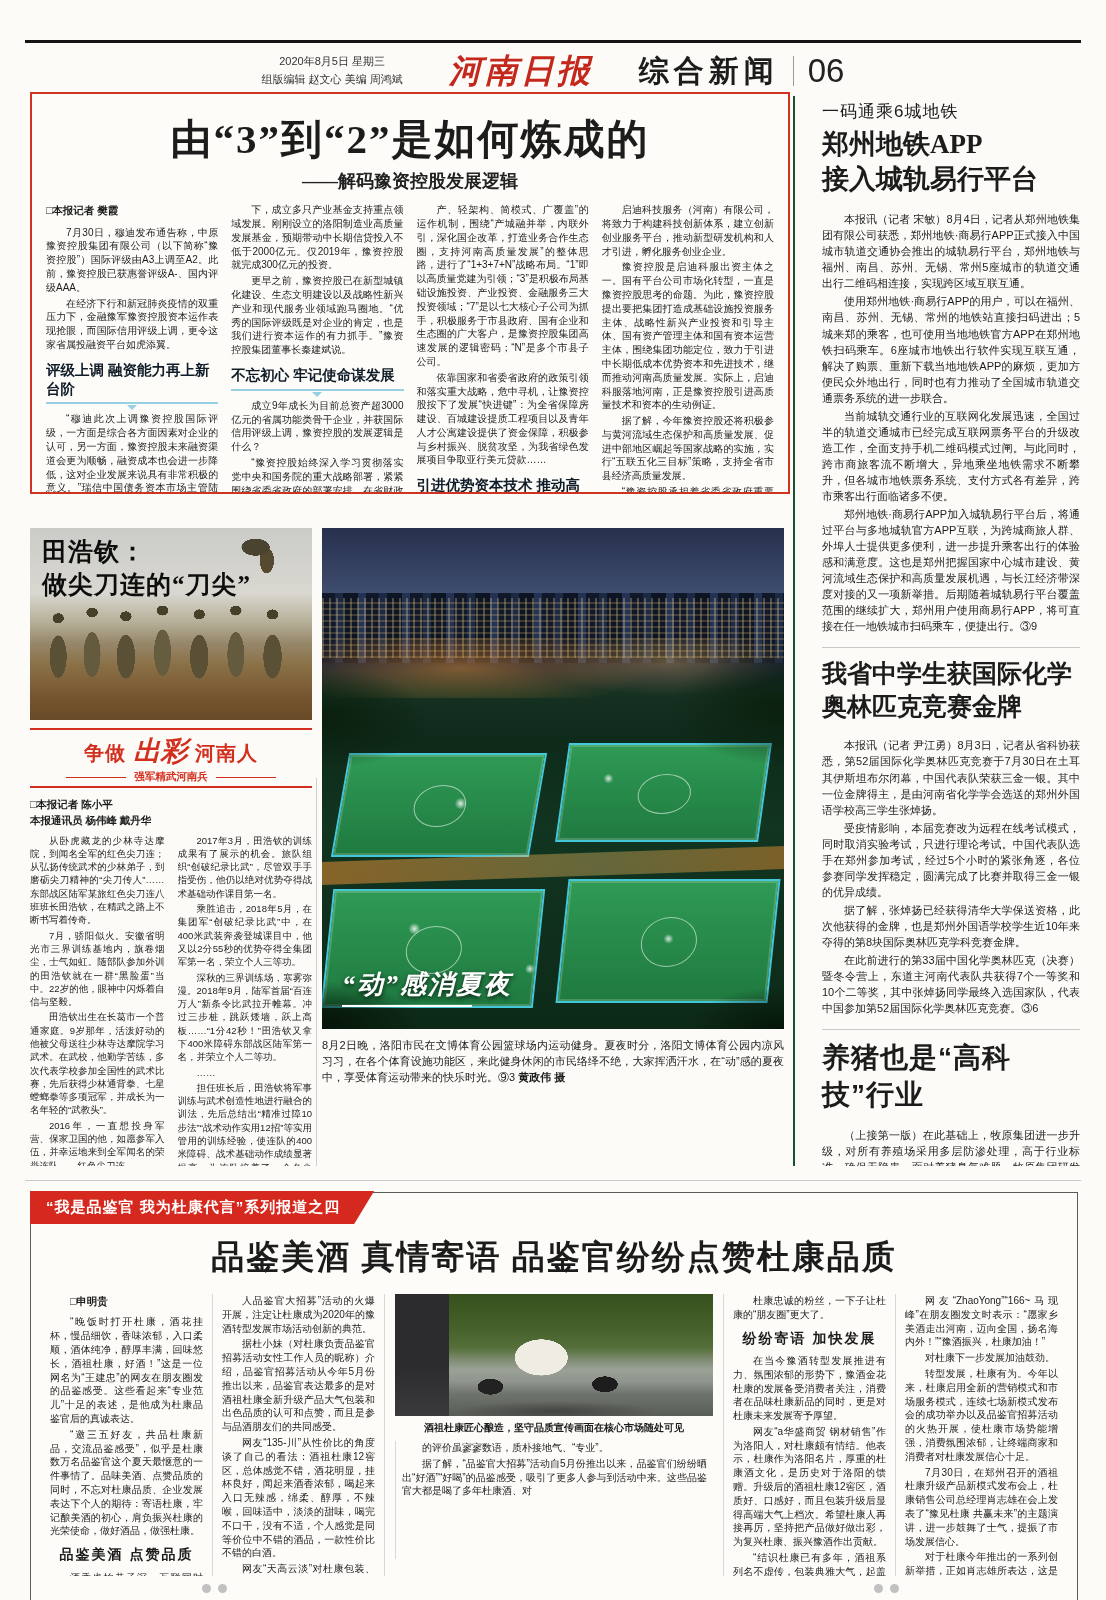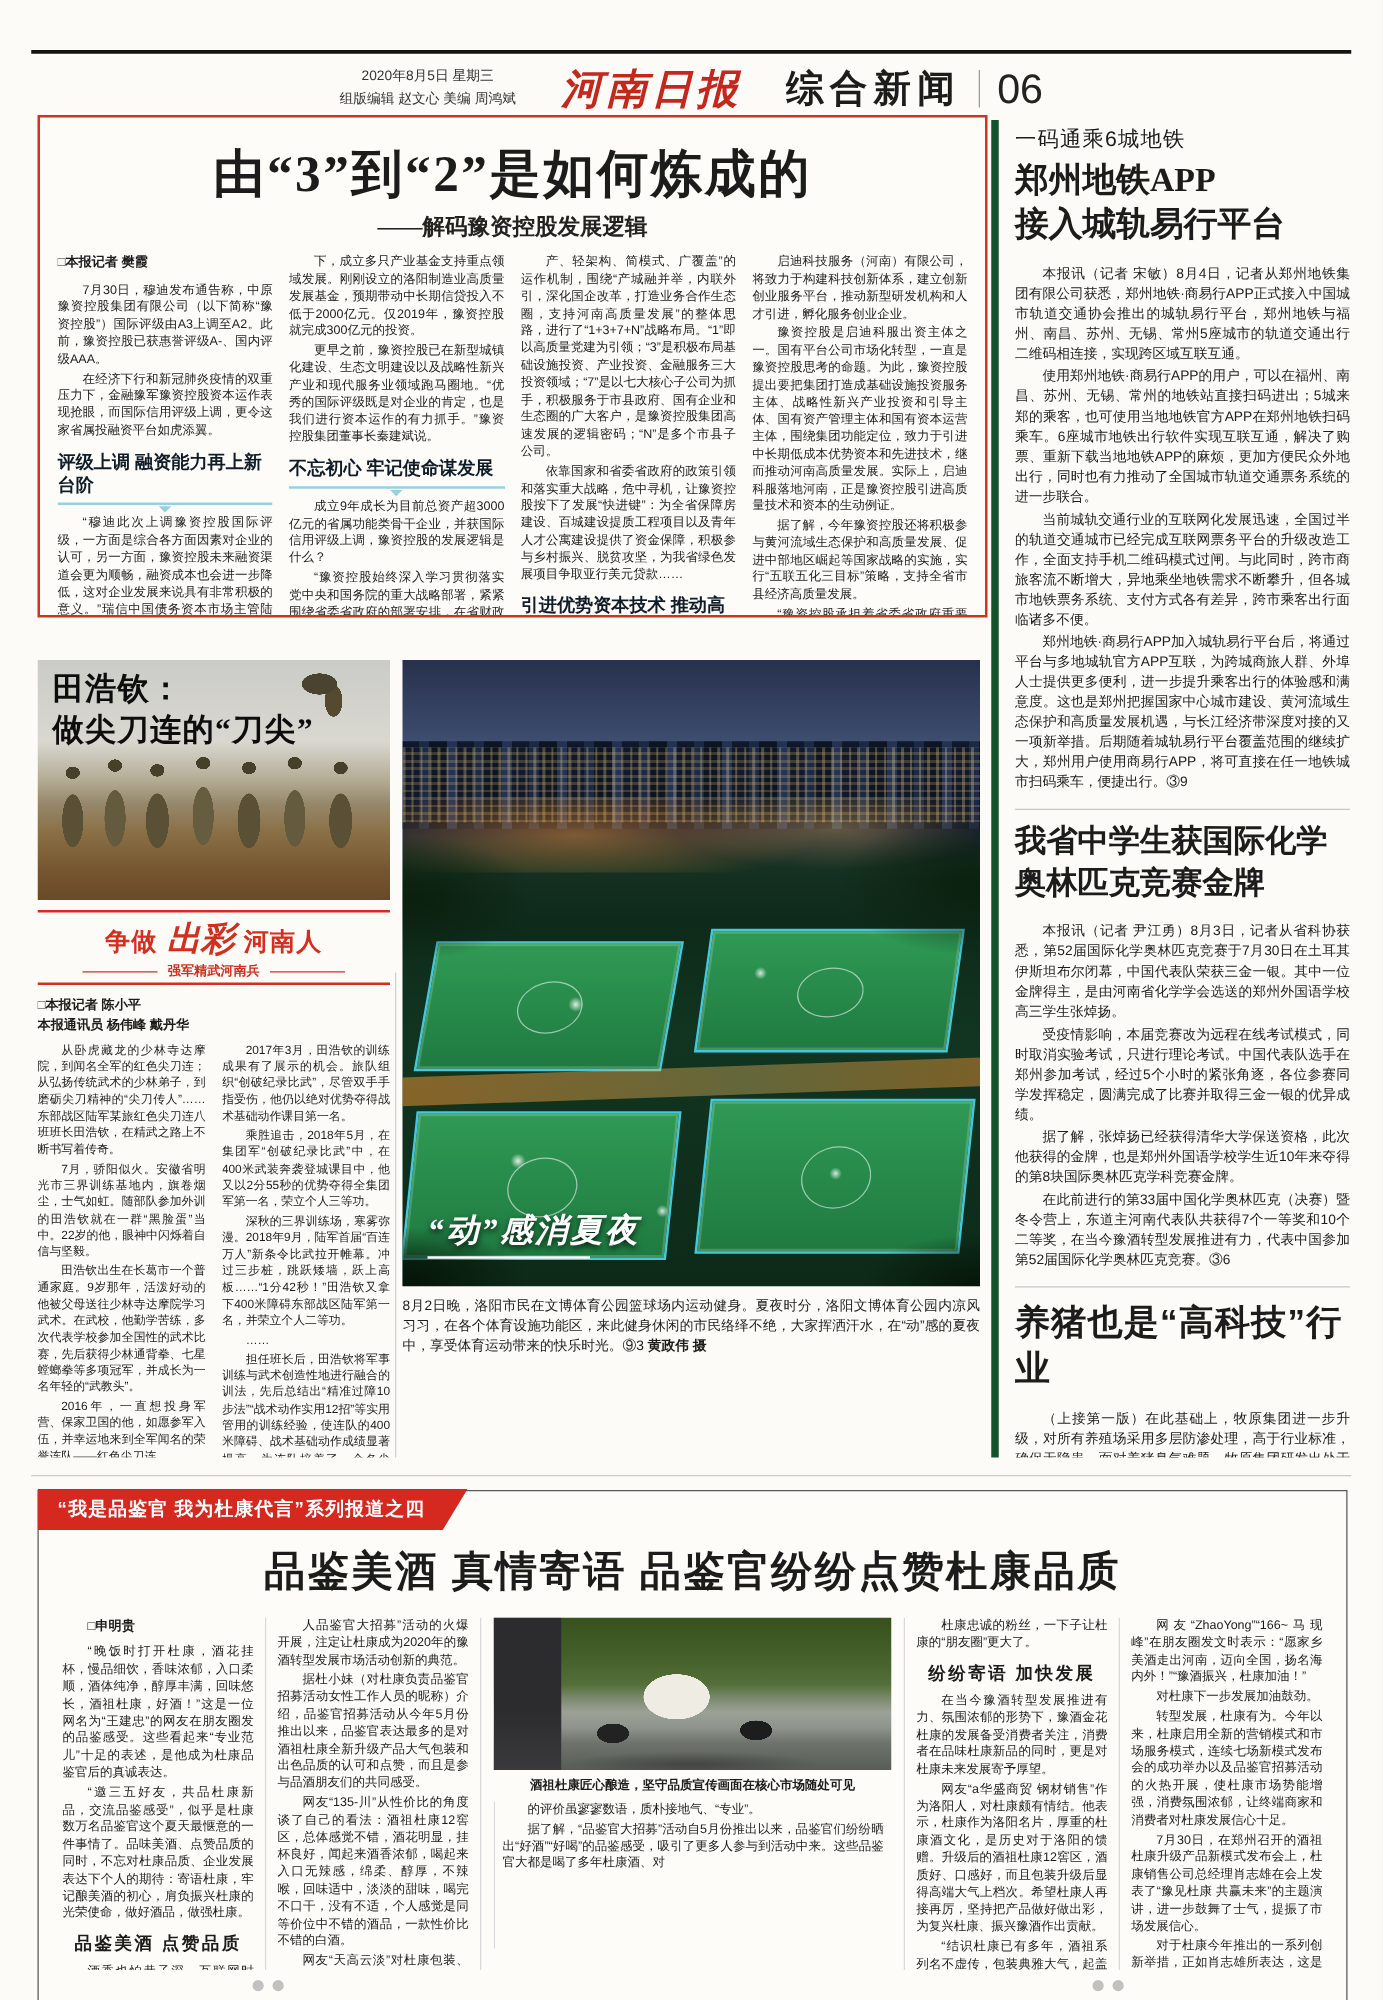--- a/index.html
+++ b/index.html
@@ -3,21 +3,21 @@
 <meta charset="utf-8">
 <style>
   html,body{margin:0;padding:0;background:#e9e7e2;}
   .sheet{position:relative;width:1106px;height:1600px;margin:0 auto;background:#fcfbf8;
          font-family:"Liberation Sans",sans-serif;color:#1c1c1c;overflow:hidden;}
   p{margin:0 0 2px 0;text-indent:2em;text-align:justify;}
 
   
   .top-rule{position:absolute;left:25px;right:25px;top:40px;height:3px;background:#141414;}
   .header{position:absolute;left:25px;right:25px;top:48px;height:46px;display:flex;
-          align-items:center;justify-content:center;gap:36px;}
+          align-items:center;justify-content:center;gap:46px;}
   .hd-left{font-size:11px;color:#333;text-align:center;line-height:1.6;}
   .masthead{color:#c4271c;font-family:"Liberation Serif",serif;font-weight:900;font-style:italic;
             font-size:33px;letter-spacing:3px;}
   .hd-right{display:flex;align-items:center;}
   .section{font-size:30px;font-weight:900;letter-spacing:5px;}
   .vbar{width:1px;height:30px;background:#9a9a9a;margin:0 14px;}
   .pageno{font-size:33px;color:#222;}
 
   
   .lead{position:absolute;left:30px;top:92px;width:760px;height:402px;border:2px solid #cf3322;
@@ -29,22 +29,22 @@
   .lead-body{display:flex;gap:13px;margin-top:10px;height:292px;overflow:hidden;}
   .lead-col{flex:1;font-size:10px;line-height:1.38;overflow:hidden;}
   .lead-byline{font-weight:bold;font-size:10.5px;margin-bottom:8px;}
   .lead-sub{font-weight:900;font-size:14.5px;line-height:1.3;color:#101c28;margin:9px 0 8px;
             position:relative;padding-bottom:6px;}
   .lead-sub::after{content:'';position:absolute;left:0;right:0;bottom:0;height:2px;background:#97d0e2;}
   .lead-sub::before{content:'';position:absolute;left:50%;bottom:-6px;margin-left:-5px;
             border-left:5px solid transparent;border-right:5px solid transparent;border-top:5px solid #97d0e2;}
 
   
-  .rail{position:absolute;left:793px;top:96px;width:287px;height:1070px;border-left:6px solid #14532d;
-        box-sizing:border-box;padding-left:13px;overflow:hidden;}
+  .rail{position:absolute;left:793px;top:96px;width:287px;height:1070px;border-left:2px solid #14532d;
+        box-sizing:border-box;padding-left:27px;overflow:hidden;}
   .rail-kicker{font-size:17px;letter-spacing:1px;margin:4px 0 2px;}
   .rail-headline{font-family:"Liberation Serif",serif;font-weight:900;font-size:27px;line-height:1.3;
                  white-space:pre-line;margin:4px 0 14px;}
   .rail-headline.small{font-size:25px;}
   .rail-headline.sans{font-family:"Liberation Sans",sans-serif;font-size:28px;letter-spacing:1px;}
   .rail-body{font-size:11px;line-height:1.46;}
   .rail-div{border-top:1px solid #c8c8c8;margin:13px 0 10px;}
 
   
   .soldier{position:absolute;left:30px;top:528px;width:282px;height:638px;overflow:hidden;}
@@ -235,21 +235,21 @@
         </div>
     </div>
     <div class="rail-div"></div>
     <div>
       <div class="rail-headline small">我省中学生获国际化学
 奥林匹克竞赛金牌</div>
       <div class="rail-body">
           <p>本报讯（记者 尹江勇）8月3日，记者从省科协获悉，第52届国际化学奥林匹克竞赛于7月30日在土耳其伊斯坦布尔闭幕，中国代表队荣获三金一银。其中一位金牌得主，是由河南省化学学会选送的郑州外国语学校高三学生张焯扬。</p>
           <p>受疫情影响，本届竞赛改为远程在线考试模式，同时取消实验考试，只进行理论考试。中国代表队选手在郑州参加考试，经过5个小时的紧张角逐，各位参赛同学发挥稳定，圆满完成了比赛并取得三金一银的优异成绩。</p>
           <p>据了解，张焯扬已经获得清华大学保送资格，此次他获得的金牌，也是郑州外国语学校学生近10年来夺得的第8块国际奥林匹克学科竞赛金牌。</p>
-          <p>在此前进行的第33届中国化学奥林匹克（决赛）暨冬令营上，东道主河南代表队共获得7个一等奖和10个二等奖，在当今豫酒转型发展推进有力，代表中国参加第52届国际化学奥林匹克竞赛。③6</p>
+          <p>在此前进行的第33届中国化学奥林匹克（决赛）暨冬令营上，东道主河南代表队共获得7个一等奖和10个二等奖，其中张焯扬同学最终入选国家队，代表中国参加第52届国际化学奥林匹克竞赛。③6</p>
         </div>
     </div>
     <div class="rail-div"></div>
     <div>
       <div class="rail-headline sans">养猪也是“高科技”行业</div>
       <div class="rail-body">
           <p>（上接第一版）在此基础上，牧原集团进一步升级，对所有养殖场采用多层防渗处理，高于行业标准，确保无隐患。面对养猪臭气难题，牧原集团研发出处于全球领先水平的新一代除臭降霾技术，得益于该技术，牧原集团实现了全国布局。牧原集团还研发出无供热猪舍，实现在黑龙江-39.3℃的极寒天气下养猪，不需要燃煤供热，猪舍内温度能稳定在25℃，适宜猪群生长，同时达到碳减排的目的。</p>
         </div>
     </div>
   </div>

